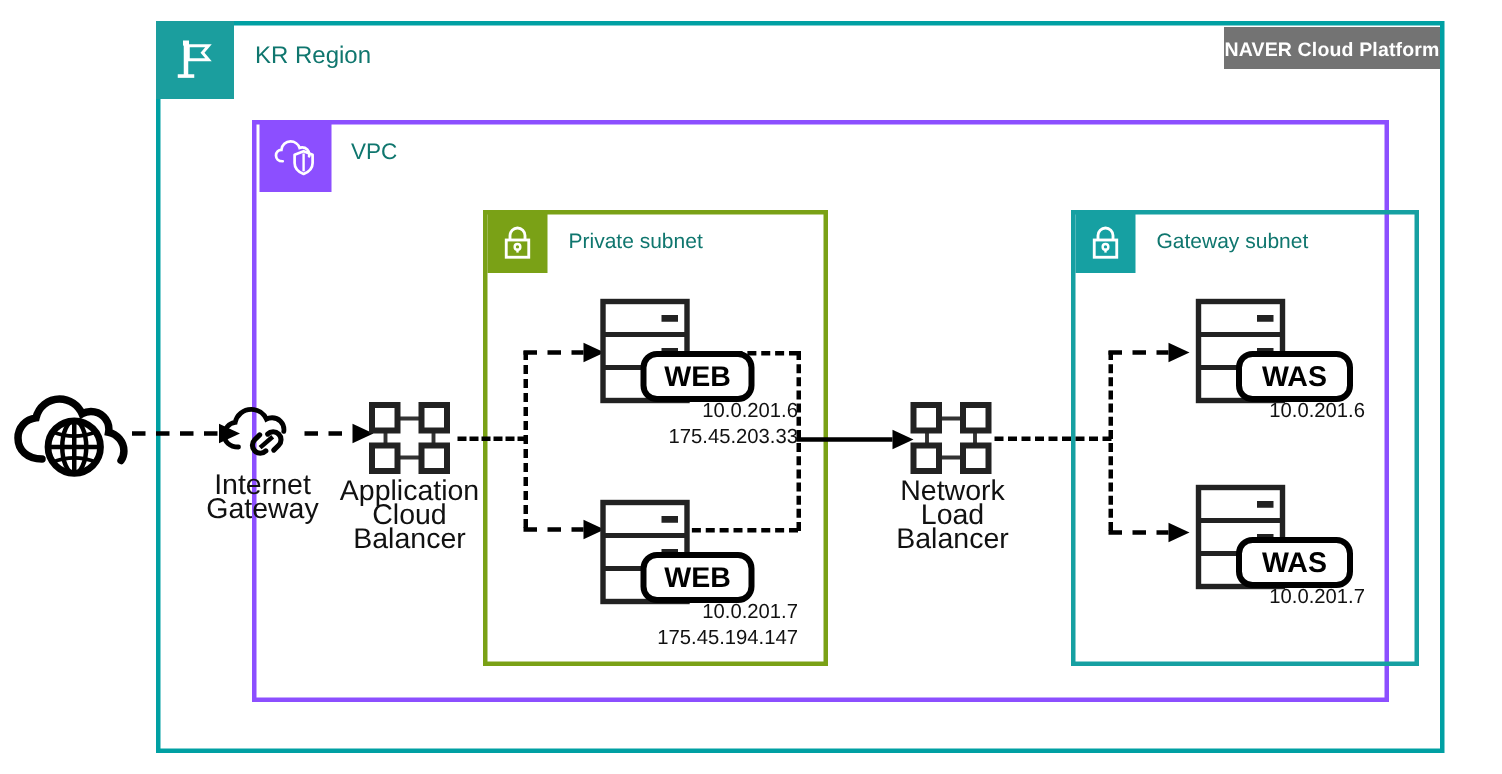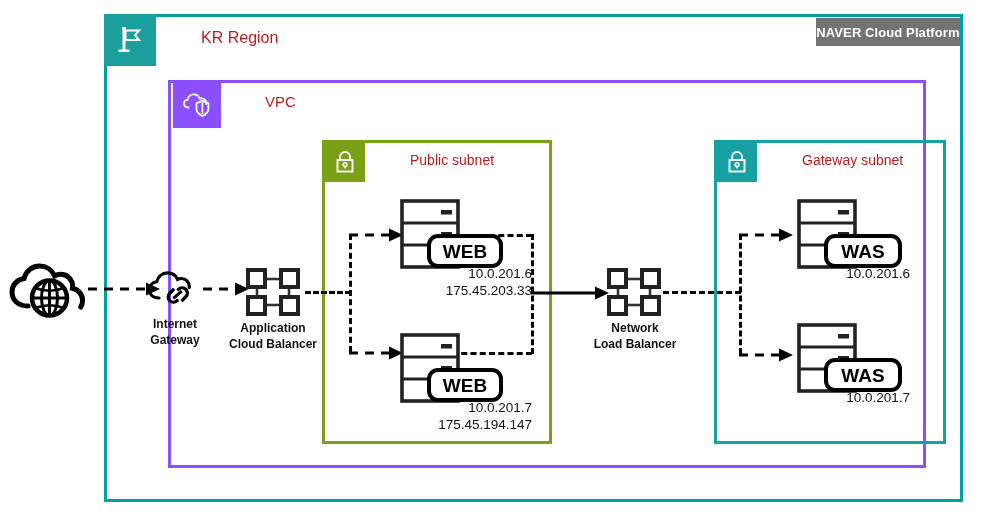--- a/index.html
+++ b/index.html
@@ -14,33 +14,33 @@
   .public-box{left:322px;top:140px;width:230px;height:304px;border:3px solid #7AA116;box-sizing:border-box;}
   .private-box{left:714px;top:140px;width:232px;height:304px;border:3px solid #16A0A2;box-sizing:border-box;}
 
   
   .tile{position:absolute;display:flex;align-items:center;justify-content:center;}
   .tile-region{left:104px;top:14px;width:52px;height:52px;background:#1B9E9E;}
   .tile-vpc{left:173px;top:80px;width:48px;height:48px;background:#8C4FFF;}
   .tile-pub{left:325px;top:142px;width:40px;height:40px;background:#7AA116;}
   .tile-priv{left:717px;top:142px;width:40px;height:40px;background:#16A0A2;}
 
-  .tile-label{position:absolute;font-size:15px;color:#b91c1c;white-space:nowrap;margin-left:31px;}
+  .tile-label{position:absolute;font-size:15px;color:#0f766e;white-space:nowrap;}
   .lbl-region{left:170px;top:29px;font-size:16px;}
   .lbl-vpc{left:234px;top:93px;font-size:15px;}
   .lbl-pub{left:379px;top:152px;font-size:14px;}
   .lbl-priv{left:771px;top:152px;font-size:14px;}
 
   
   .naver-badge{left:816px;top:18px;width:144px;height:28px;background:#737373;
     display:flex;align-items:center;justify-content:center;
     color:#fff;font-size:13px;font-weight:bold;letter-spacing:.1px;}
 
   
-  .node-label{position:absolute;text-align:center;font-size:12px;font-weight:bold;
+  .node-label{position:absolute;text-align:center;font-size:19px;font-weight:normal;
     line-height:16px;color:#111;white-space:pre-line;}
   .ip-label{position:absolute;text-align:right;font-size:13.5px;line-height:17px;
     color:#111;white-space:pre-line;}
 
   
   .conn{position:absolute;}
   .h-dash{height:0;border-top:3px dashed #000;}
   .v-dash{width:0;border-left:3px dashed #000;}
 
   svg{display:block;overflow:visible;}
@@ -85,21 +85,21 @@
     <svg width="26" height="26" viewBox="0 0 26 26">
       <path d="M8 11 V8 a5 5 0 0 1 10 0 v3" fill="none" stroke="#fff" stroke-width="1.9"></path>
       <rect x="5.5" y="11" width="15" height="11.5" fill="none" stroke="#fff" stroke-width="1.9"></rect>
       <circle cx="13" cy="15.6" r="1.9" fill="none" stroke="#fff" stroke-width="1.6"></circle>
       <line x1="13" y1="16.8" x2="13" y2="19.4" stroke="#fff" stroke-width="1.6"></line>
     </svg>
   </div>
 
   <div class="tile-label lbl-region">KR Region</div>
   <div class="tile-label lbl-vpc">VPC</div>
-  <div class="tile-label lbl-pub">Public subnet</div>
+  <div class="tile-label lbl-pub">Private subnet</div>
   <div class="tile-label lbl-priv">Gateway subnet</div>
 
   <div class="abs naver-badge">NAVER Cloud Platform</div>
 
   <svg class="abs" style="left:88px;top:279px;" width="76" height="20">
     <line x1="0" y1="10" x2="58" y2="10" stroke="#000" stroke-width="3" stroke-dasharray="9,7"></line>
     <path d="M58 3.5 L72 10 L58 16.5 Z" fill="#000"></path>
   </svg>
 
   <svg class="abs" style="left:203px;top:279px;" width="50" height="20">

